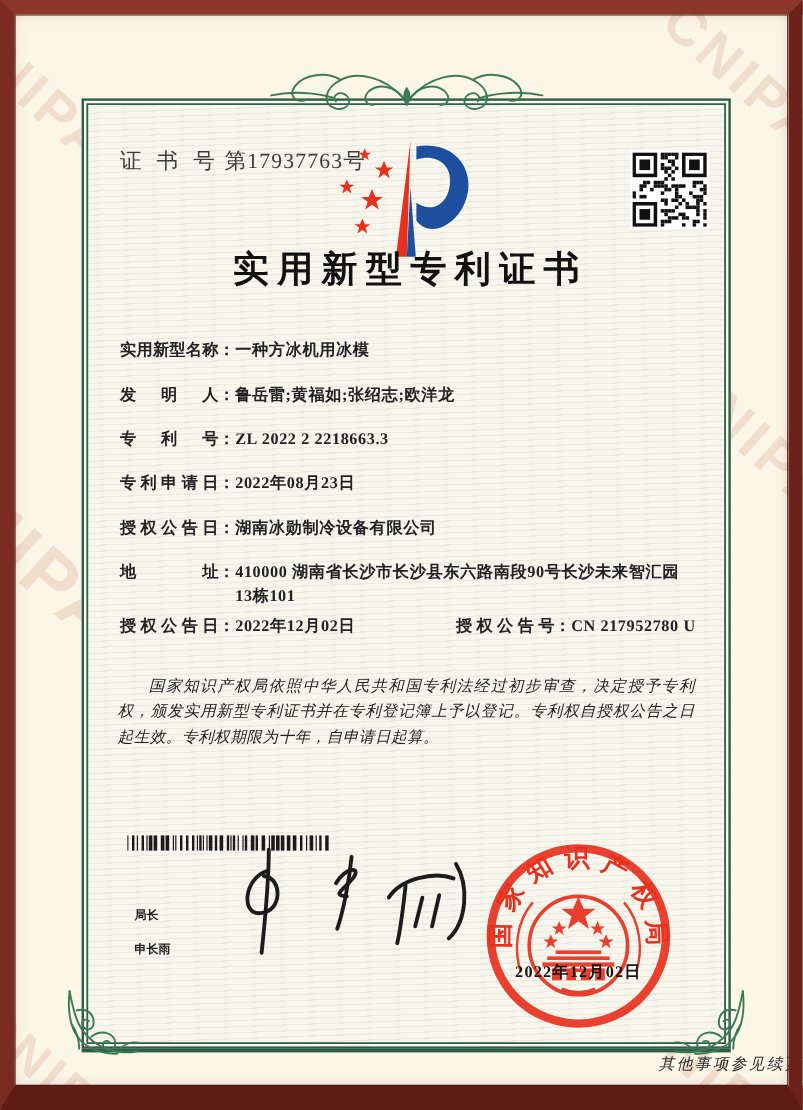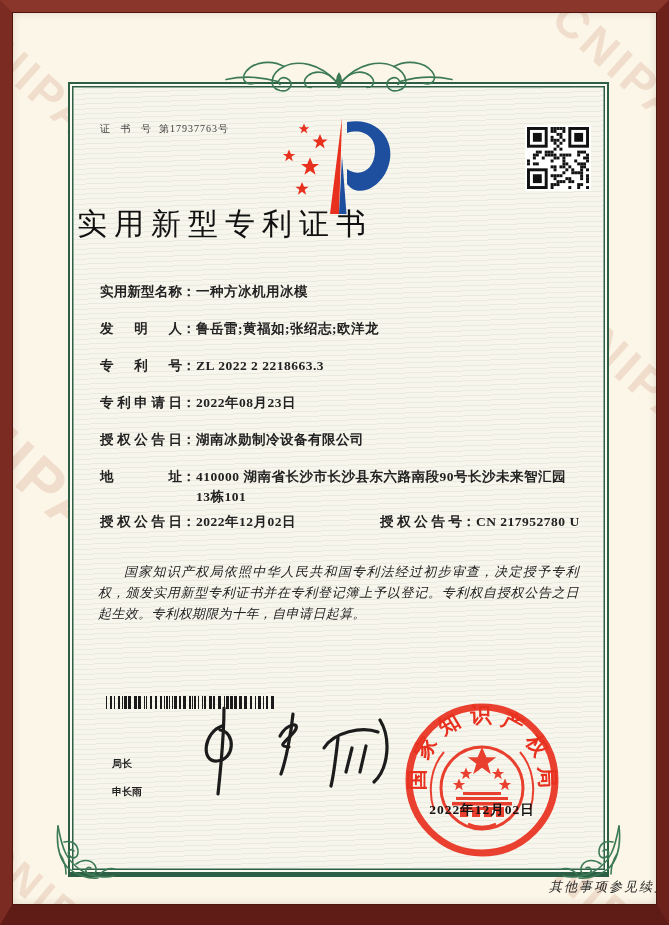--- a/index.html
+++ b/index.html
@@ -30,28 +30,28 @@
     box-shadow:inset 0 0 0 2px #fbfaf1, inset 0 0 0 3.5px #2c5f46;
     background-color:#f8f6ec;
     background-image:repeating-linear-gradient(178deg, rgba(150,185,160,.16) 0 1px, transparent 1px 5px);}
   .inner::after{content:"";position:absolute;left:-2px;right:-2px;bottom:-5px;height:3px;background:#2c5f46;}
 
   .ornament-top{position:absolute;left:50%;top:0;transform:translate(-50%,-58%);z-index:3;}
   .corner{position:absolute;bottom:-14px;z-index:3;}
   .corner.left{left:-16px;}
   .corner.right{right:-16px;transform:scaleX(-1);}
 
-  .certno{position:absolute;left:30px;top:38px;font-size:10px;color:#3c3c3c;letter-spacing:1px;}
+  .certno{position:absolute;left:30px;top:38px;font-size:18px;color:#3c3c3c;letter-spacing:1px;}
   .certno .lbl{letter-spacing:4px;margin-right:4px;}
 
   .logo{position:absolute;left:198px;top:30px;}
   .qr{position:absolute;left:455px;top:41px;width:62px;height:62px;background:#fff;padding:2px;}
 
-  .title{position:absolute;left:0;right:0;top:120px;
-    font-size:30px;font-weight:400;color:#111;letter-spacing:7px;text-indent:7px;}
+  .title{position:absolute;left:0;right:0;top:120px;text-align:center;
+    font-size:30px;font-weight:700;color:#111;letter-spacing:7px;text-indent:7px;}
 
   .fields{position:absolute;left:30px;top:198px;width:482px;font-size:13.5px;color:#222;font-weight:600;}
   .frow{margin-bottom:17px;line-height:20px;white-space:nowrap;}
   .frow.addr{white-space:normal;margin-bottom:5px;}
   .flabel{display:inline-block;width:82px;text-align:justify;text-align-last:justify;vertical-align:top;}
   .fcolon{display:inline-block;width:14px;vertical-align:top;}
   .fvalue{display:inline-block;vertical-align:top;letter-spacing:.5px;}
   .frow.addr .fvalue{width:380px;white-space:normal;}
   .gdate{width:150px;}
   .g2{margin-left:34px;}

